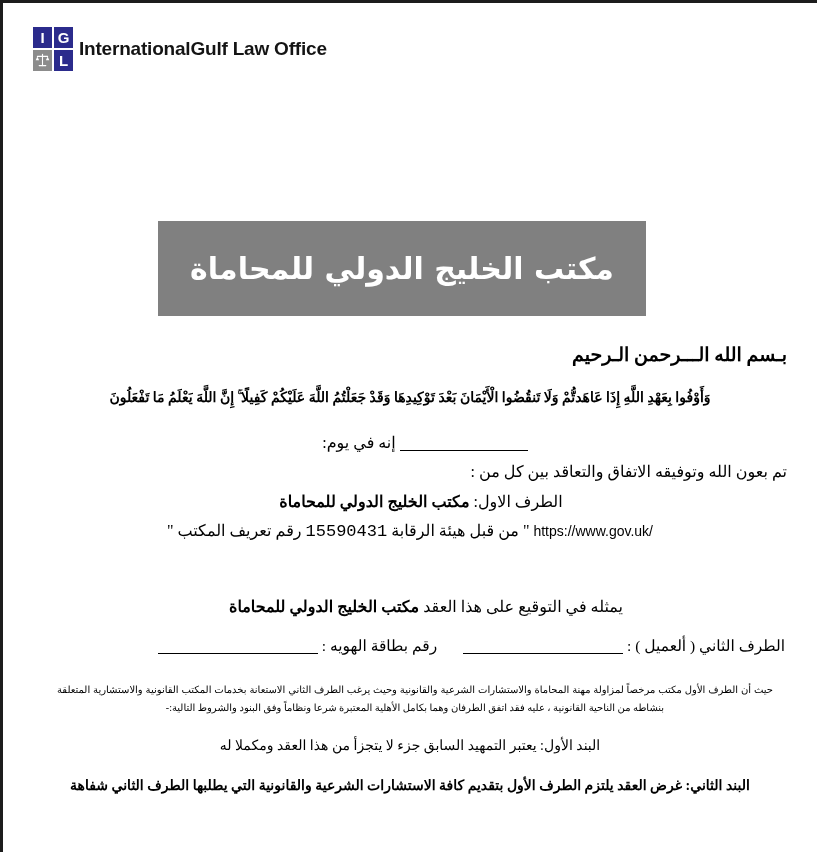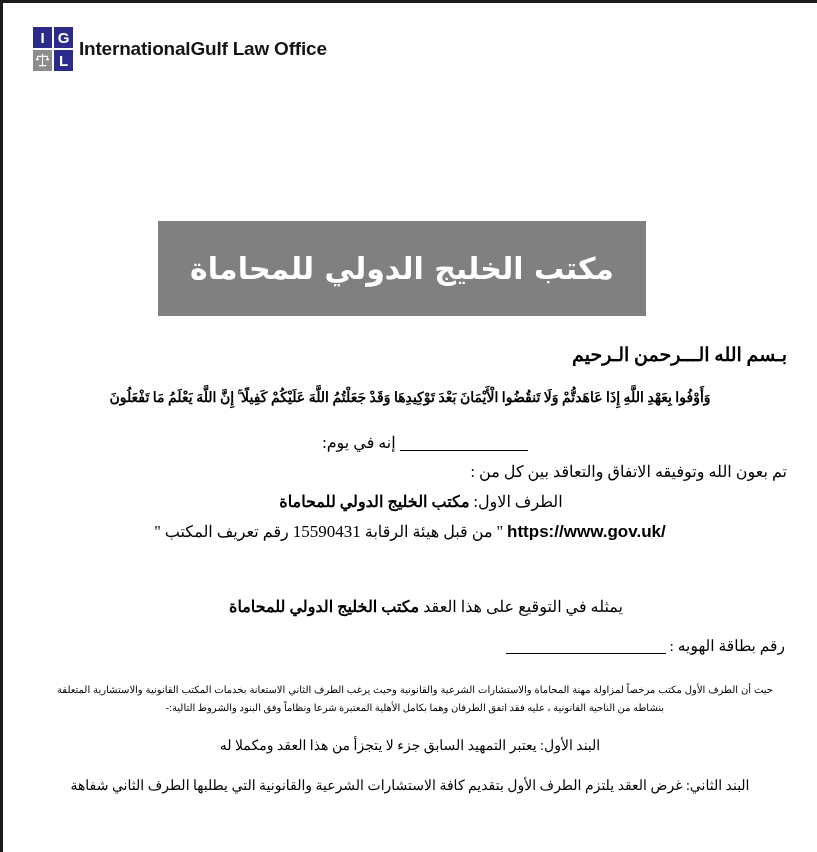--- a/index.html
+++ b/index.html
@@ -147,27 +147,26 @@
   .line-intro  { text-align: right; padding-left: 18px; }
   .line-first-party { text-align: center; padding-left: 22px; }
   .line-reg    { text-align: center; }
   .line-rep    { text-align: center; padding-left: 32px; margin-top: 44px; }
 
   .strong { font-weight: bold; }
   .ltr-inline {
     direction: ltr;
     unicode-bidi: isolate;
     font-family: "Liberation Sans", sans-serif;
-    font-size: 17px;
-    font-weight: bold;
+    font-size: 14px;
   }
   .num-inline {
     direction: ltr;
     unicode-bidi: isolate;
-    font-family: Liberation Serif, serif;
+    font-family: Liberation Mono, monospace;
     font-size: 17px;
     margin-top: 29px;
   }
 
   .second-party-row {
     display: flex;
     justify-content: flex-start;
     align-items: baseline;
     gap: 26px;
     font-size: 15.5px;
@@ -182,21 +181,21 @@
     text-align: justify;
     text-align-last: center;
     margin: 26px 14px 0 24px;
   }
   .clause {
     font-size: 14px;
     line-height: 1.7;
     text-align: center;
     margin: 18px 4px 0 4px;
   }
-  .clause-2 { margin-top: 16px; }
+  .clause-2 { margin-top: 16px; font-weight: bold; }
 </style>
 </head>
 <body>
 
 <div class="page">
 
   <div class="letterhead">
     <div class="logo-block">
       <div class="logo-grid">
         <div class="logo-tile tile-blue">
@@ -256,20 +255,24 @@
       <span>رقم تعريف المكتب "</span>
     </p>
 
     <p class="field-line line-rep">
       <span>يمثله في التوقيع على هذا العقد</span>
       <span class="strong">مكتب الخليج الدولي للمحاماة</span>
     </p>
 
     <div class="second-party-row">
       <span class="sp-cell">
+        <span>الطرف الثاني ( ألعميل ) :</span>
+        <span class="blank blank-party"></span>
+      </span>
+      <span class="sp-cell">
         <span>رقم بطاقة الهويه :</span>
         <span class="blank blank-id"></span>
       </span>
     </div>
 
     <p class="para">حيث أن الطرف الأول مكتب مرخصاً لمزاولة مهنة المحاماة والاستشارات الشرعية والقانونية وحيث يرغب الطرف الثاني الاستعانة بخدمات المكتب القانونية والاستشارية المتعلقة بنشاطه من الناحية القانونية ، عليه فقد اتفق الطرفان وهما بكامل الأهلية المعتبرة شرعا ونظاماً وفق البنود والشروط التالية:-</p>
 
     <p class="clause">البند الأول: يعتبر التمهيد السابق جزء لا يتجزأ من هذا العقد ومكملا له</p>
 
     <p class="clause clause-2">البند الثاني: غرض العقد يلتزم الطرف الأول بتقديم كافة الاستشارات الشرعية والقانونية التي يطلبها الطرف الثاني شفاهة</p>

